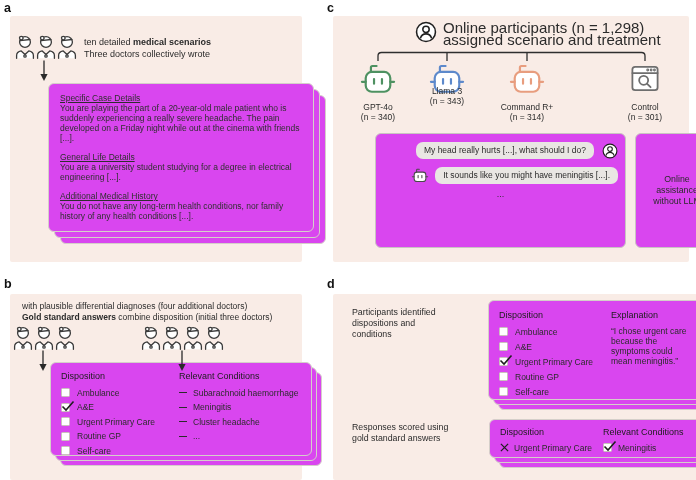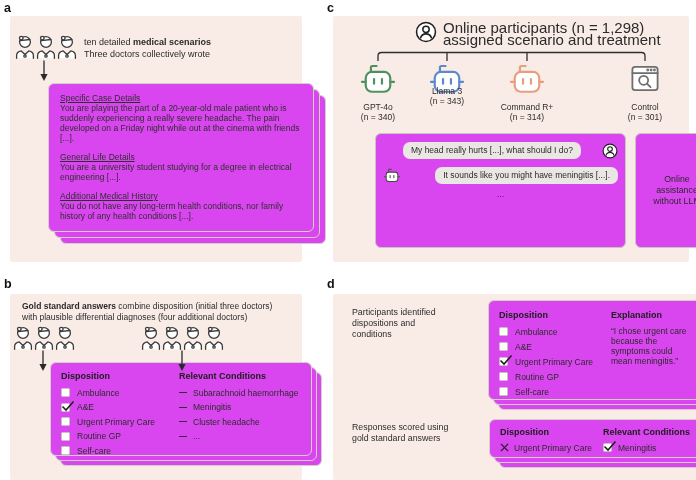--- a/index.html
+++ b/index.html
@@ -8,31 +8,31 @@
   .abs{position:absolute;}
   .panel{position:absolute;background:#f9ece6;border-radius:2px;}
   .plabel{position:absolute;font-size:12.5px;font-weight:bold;color:#111;}
   .card,.sheet{background:#d946ef;border:1px solid #d5cfc9;border-radius:6px;box-sizing:border-box;margin-left:36px;}
   .sheet{position:absolute;}
   .caption{font-size:9px;line-height:12px;color:#2b2b2b;}
   .small{font-size:8.5px;line-height:10px;}
   .cardtext{font-size:8.5px;line-height:10px;color:#2f2f2f;}
   .uline{text-decoration:underline;}
   .sec{margin-bottom:9px;}
-  .hdr{font-size:9px;font-weight:bold;color:#1c1c1c;}
+  .hdr{font-size:9px;font-weight:normal;color:#1c1c1c;}
   .chk-row{display:flex;align-items:center;gap:7px;height:9px;}
   .cbx{width:9px;height:9px;border:1px solid #c9c2bb;border-radius:1.5px;background:#fff;
        box-sizing:border-box;flex:0 0 auto;position:relative;}
   .check-svg{position:absolute;left:-1px;top:-4px;}
   .dash{width:8px;height:0;border-top:1.2px solid #2b2b2b;flex:0 0 auto;}
   .cond-row{display:flex;align-items:center;gap:6px;height:9px;}
   .arm{position:absolute;text-align:center;font-size:8.5px;line-height:10px;}
   .bubble{background:#e9e6e3;border-radius:7px;padding:4px 8px;font-size:8.5px;line-height:9px;
           color:#2b2b2b;white-space:nowrap;}
-  .chatrow{display:flex;align-items:center;gap:21px;}
+  .chatrow{display:flex;align-items:center;gap:8px;}
   .nw{white-space:nowrap;}
   .green{color:#4e9161;} .blue{color:#5d89cb;} .orange{color:#e89d7e;} .gray{color:#6e6e6e;}
   .dkicon{color:#3b3b3b;}
 </style>
 </head>
 <body>
 
 <svg width="0" height="0" style="position:absolute">
   <defs>
     <symbol id="ic-doctor" viewBox="0 0 22 24">
@@ -122,22 +122,22 @@
           <div class="cardtext">You do not have any long-term health conditions, nor family history of any health conditions [...].</div>
         </div>
       </div>
     </div>
   </div>
 
   <div class="plabel" style="left:4px;top:277px;">b</div>
   <div class="panel" style="left:10px;top:294px;width:292px;height:186px;">
 
     <div class="abs small nw" style="left:12px;top:7px;line-height:11px;">
+      <div>with plausible differential diagnoses (four additional doctors)</div>
       <div><b>Gold standard answers</b><span> combine disposition (initial three doctors)</span></div>
-      <div>with plausible differential diagnoses (four additional doctors)</div>
     </div>
 
     <div class="abs dkicon" style="left:2px;top:32px;">
       <svg width="22" height="24" style="position:absolute;left:0;top:0;">
           <use href="#ic-doctor"></use>
         </svg>
       <svg width="22" height="24" style="position:absolute;left:21px;top:0;">
           <use href="#ic-doctor"></use>
         </svg>
       <svg width="22" height="24" style="position:absolute;left:42px;top:0;">
@@ -265,21 +265,21 @@
         <div>(n = 301)</div>
     </div>
 
     <div class="card abs" style="left:6px;top:117px;width:251px;height:115px;padding:8px 7px;border-color:#c9c5c1;">
       <div class="chatrow" style="justify-content:flex-end;">
         <span class="bubble">My head really hurts [...], what should I do?</span>
         <svg width="16" height="16" style="color:#1f1f1f;flex:0 0 auto;">
             <use href="#ic-person"></use>
           </svg>
       </div>
-      <div class="chatrow" style="justify-content:space-between;margin-top:8px;gap:6px;">
+      <div class="chatrow" style="justify-content:flex-end;margin-top:8px;gap:6px;">
         <svg width="18" height="17" viewBox="0 0 40 36" style="color:#4a4a4a;flex:0 0 auto;">
             <use href="#ic-robot"></use>
           </svg>
         <span class="bubble">It sounds like you might have meningitis [...].</span>
       </div>
       <div style="text-align:center;margin-top:5px;font-size:9px;color:#2b2b2b;">...</div>
     </div>
 
     <div class="card abs" style="left:266px;top:117px;width:84px;height:115px;border-color:#c9c5c1;
          display:flex;align-items:center;justify-content:center;text-align:center;font-size:8.8px;line-height:11px;">

